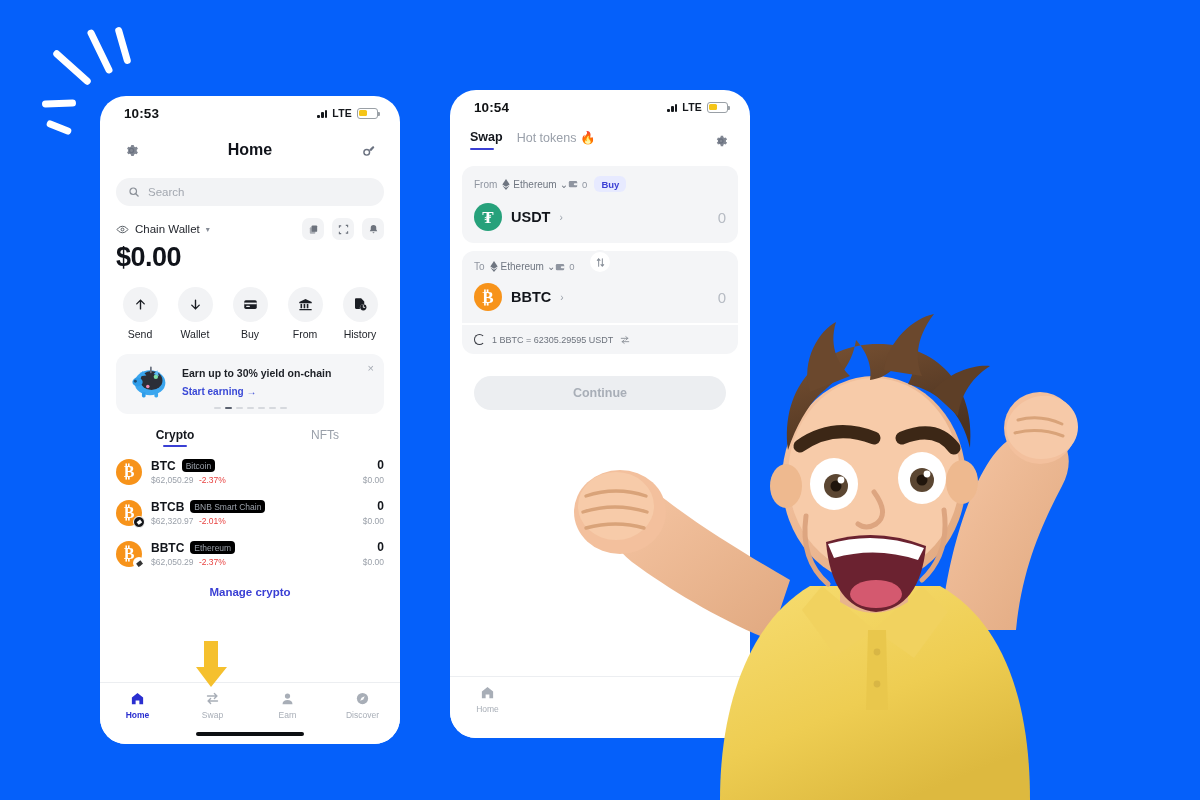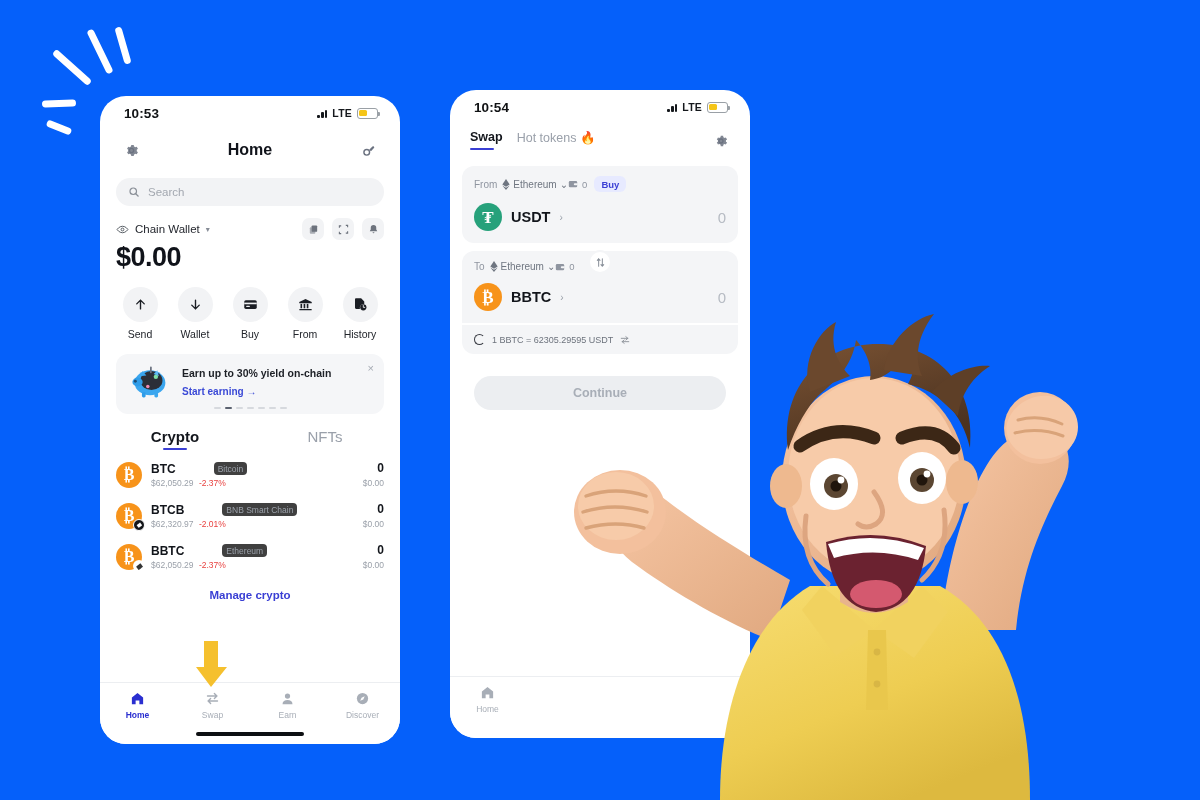--- a/index.html
+++ b/index.html
@@ -97,21 +97,21 @@
   .promo-txt { flex: 1; }
   .promo-title { font-size: 10.5px; color: #1d2026; font-weight: 600; }
   .promo-cta { margin-top: 7px; font-size: 10px; color: #3a49d6; font-weight: bold; }
   .promo-x { position: absolute; right: 10px; top: 8px; font-size: 11px; color: #a5aab3; }
   .dots { position: absolute; left: 0; right: 0; bottom: 5px; display: flex; justify-content: center; gap: 4px; }
   .dots b { width: 7px; height: 2px; border-radius: 1px; background: #d6d9de; display: block; }
   .dots b.on { background: #5b6270; }
 
   
   .tabs { margin: 14px 0 0; display: flex; }
-  .tab { flex: 1; text-align: center; font-size: 15px; color: #9aa0aa; padding-bottom: 5px; position: relative; }
+  .tab { flex: 1; text-align: center; font-size: 12px; color: #9aa0aa; padding-bottom: 5px; position: relative; }
   .tab.active { color: #14171d; font-weight: bold; }
   .tab.active:after {
     content: ""; position: absolute; left: 50%; transform: translateX(-50%); bottom: 0;
     width: 24px; height: 2.5px; border-radius: 2px; background: #3a3fd4;
   }
 
   
   .crypto-list { margin-top: 4px; }
   .crow { display: flex; align-items: center; padding: 7px 16px; gap: 9px; }
   .coin { width: 26px; height: 26px; border-radius: 50%; background: #f7931a; position: relative;
@@ -119,21 +119,21 @@
   .coin span { color: #fff; font-size: 16px; font-weight: bold; line-height: 1; font-family: "Liberation Serif", serif; }
   .coin .chip {
     position: absolute; right: -3px; bottom: -2px; width: 12px; height: 12px; border-radius: 50%;
     display: flex; align-items: center; justify-content: center; font-size: 7px; color: #fff;
   }
   .chip.bnb { background: #14161a; border: 1px solid #fff; }
   .chip.eth { background: #ffffff; color: #343434; font-size: 9px; }
   .cmid { flex: 1; min-width: 0; }
   .cname { display: flex; align-items: center; gap: 6px; }
   .csym { font-size: 12px; font-weight: bold; color: #12151b; }
-  .cnet { font-size: 8.5px; color: #9ba1aa; background: #404040; border-radius: 4px; padding: 1.5px 4px; margin-left: 32px; }
+  .cnet { font-size: 8.5px; color: #9ba1aa; background: #000000; border-radius: 4px; padding: 1.5px 4px; }
   .cprice { margin-top: 2px; font-size: 8.5px; color: #9ba1aa; }
   .cprice b { color: #e8413f; font-weight: normal; margin-left: 3px; }
   .cright { text-align: right; }
   .camt { font-size: 12px; font-weight: bold; color: #12151b; }
   .cusd { font-size: 8.5px; color: #9ba1aa; margin-top: 3px; }
 
   .manage { margin-top: 12px; text-align: center; font-size: 11.5px; color: #3a3fd4; font-weight: bold; }
 
   
   .yarrow { position: absolute; left: 192px; top: 641px; width: 38px; height: 50px; z-index: 6; }

